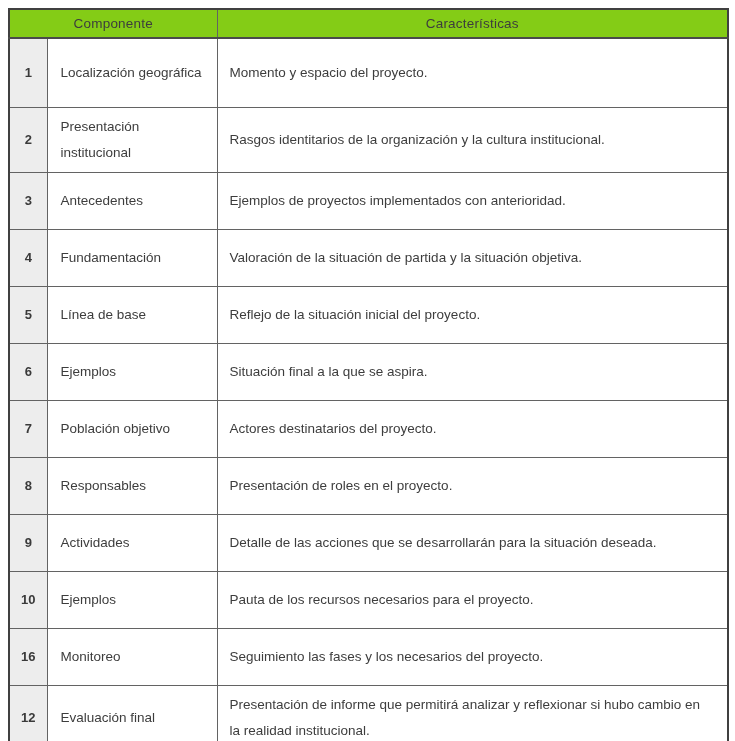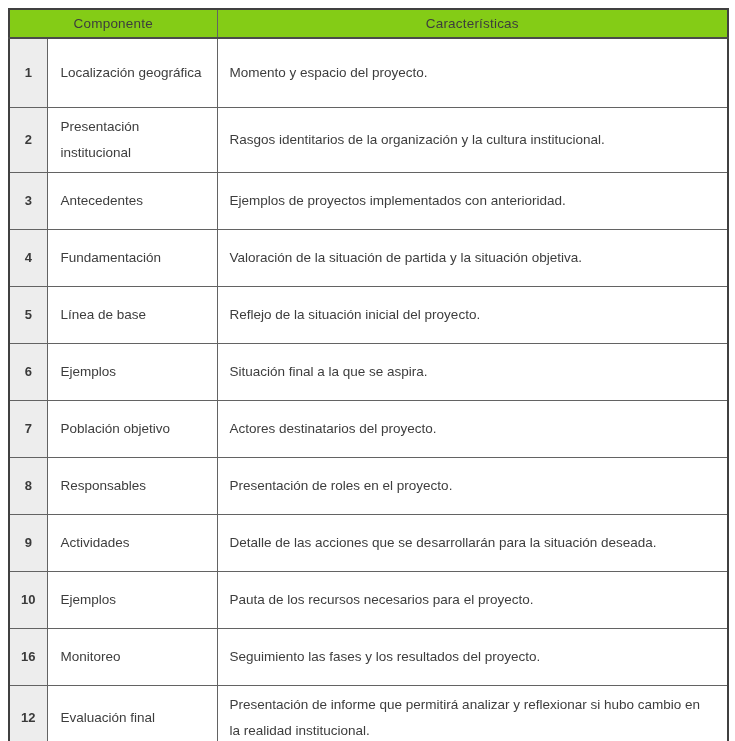--- a/index.html
+++ b/index.html
@@ -130,21 +130,21 @@
         <td class="char">Detalle de las acciones que se desarrollarán para la situación deseada.</td>
       </tr>
       <tr>
         <td class="num">10</td>
         <td class="comp">Ejemplos</td>
         <td class="char">Pauta de los recursos necesarios para el proyecto.</td>
       </tr>
       <tr>
         <td class="num">16</td>
         <td class="comp">Monitoreo</td>
-        <td class="char">Seguimiento las fases y los resultados del proyecto.</td>
+        <td class="char">Seguimiento las fases y los necesarios del proyecto.</td>
       </tr>
       <tr>
         <td class="num">12</td>
         <td class="comp">Evaluación final</td>
         <td class="char">Presentación de informe que permitirá analizar y reflexionar si hubo cambio en la realidad institucional.</td>
       </tr>
     </tbody>
   </table>
 </div>
 

